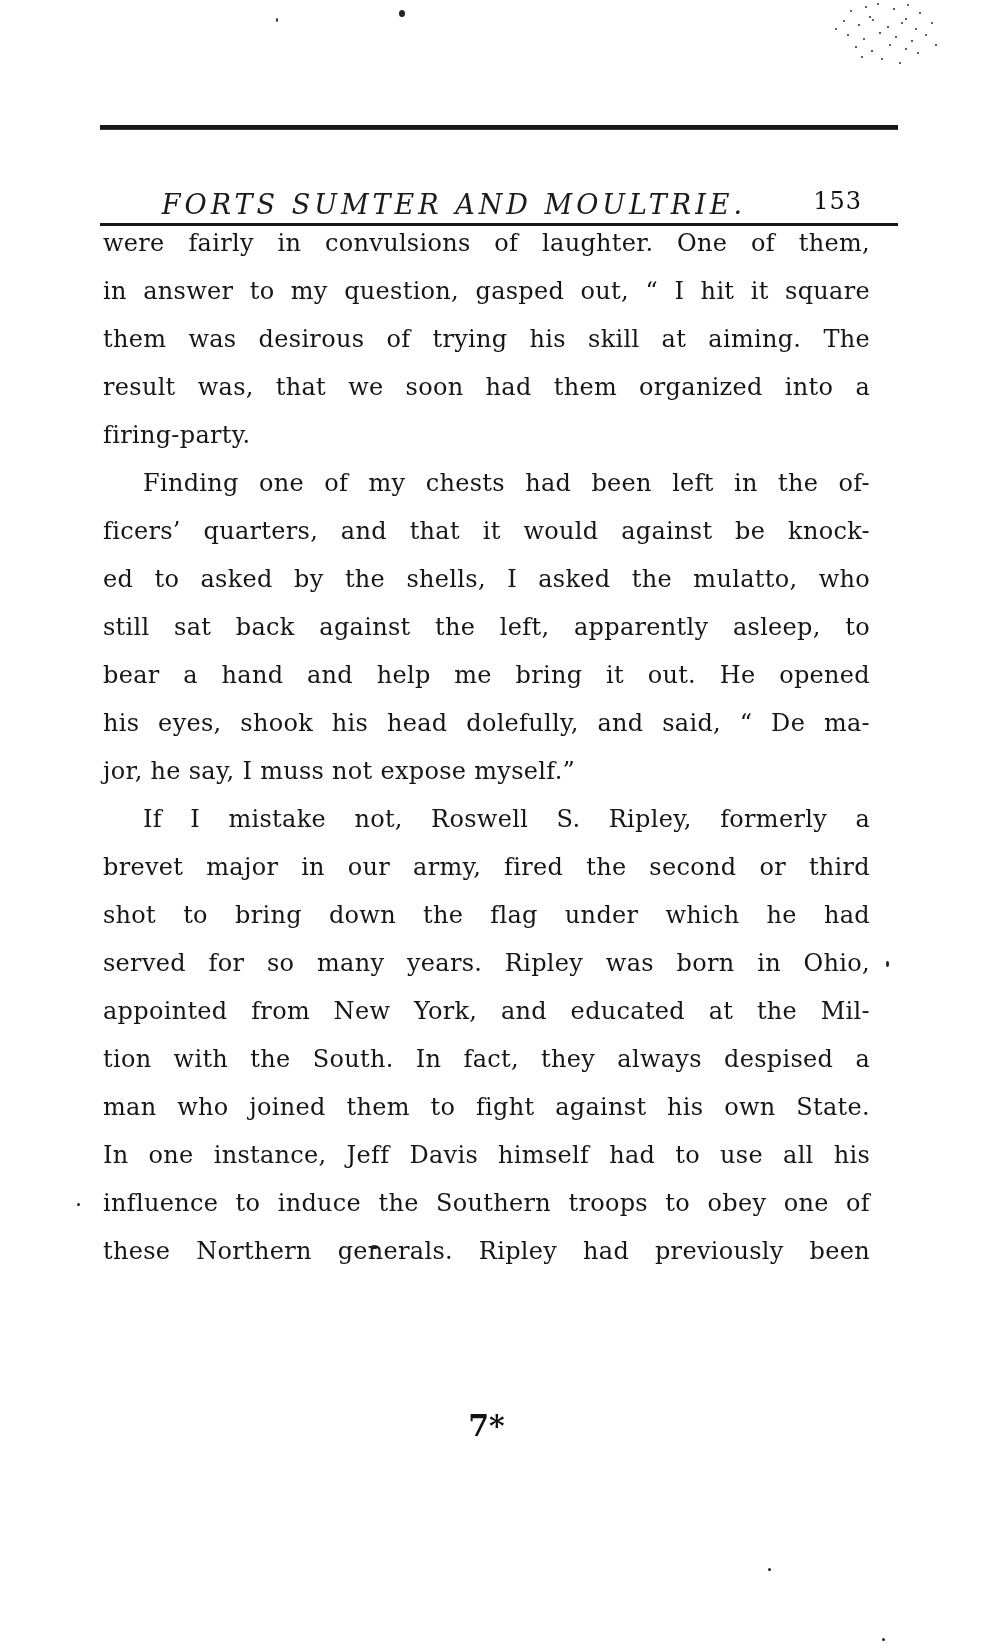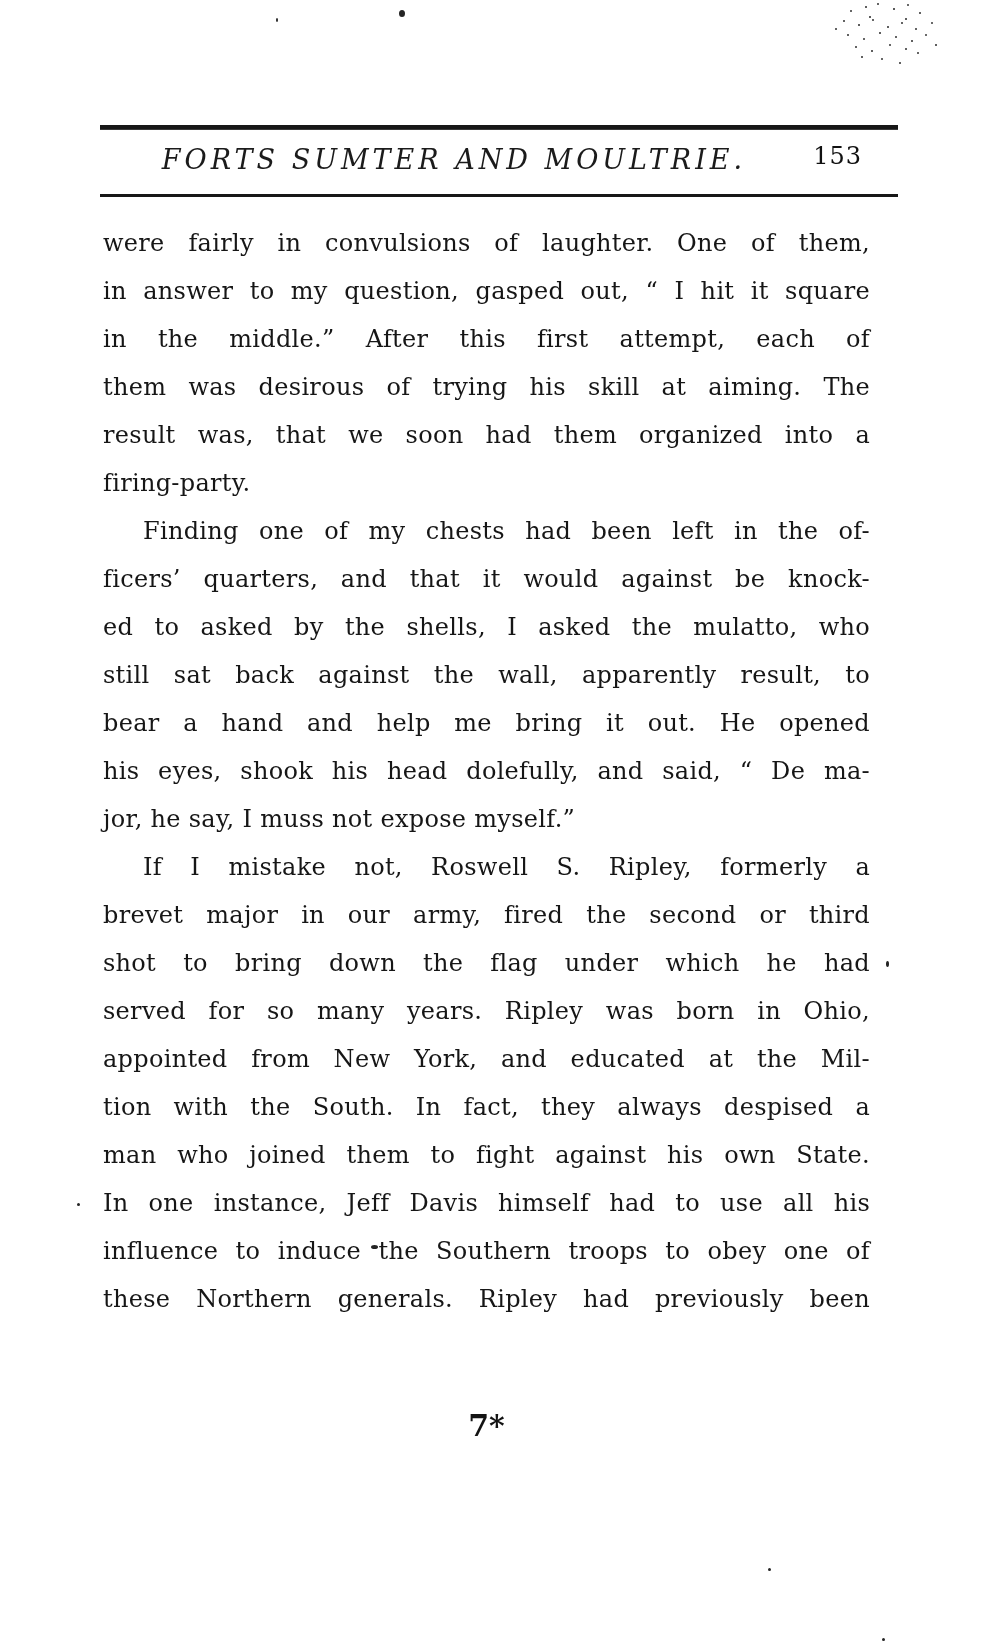--- a/index.html
+++ b/index.html
@@ -24,21 +24,22 @@
     top: 125px;
     width: 798px;
   }
   .rule-top {
     height: 4px;
     background: #171717;
     border-bottom: 1px solid #3a3a3a;
   }
   .header-row {
     position: relative;
-    height: 64px;
+    height: 48px;
+    margin-top: 45px;
   }
   .header-title {
     position: absolute;
     left: 0;
     right: 90px;
     top: 14px;
     text-align: center;
     font-style: italic;
     font-size: 27px;
     letter-spacing: 4px;
@@ -137,28 +138,27 @@
     <div class="header-row">
       <div class="header-title">FORTS SUMTER AND MOULTRIE.</div>
       <div class="header-pagenum">153</div>
     </div>
     <div class="rule-bottom"></div>
   </div>
 
   <div class="body-text">
       <div class="line">were fairly in convulsions of laughter.  One of them,</div>
       <div class="line">in answer to my question, gasped out, “ I hit it square</div>
-      <div class="line">in the middle.”   After this first attempt, each of</div>
       <div class="line">them was desirous of trying his skill at aiming.  The</div>
       <div class="line">result was, that we soon had them organized into a</div>
       <div class="line rag">firing-party.</div>
       <div class="line indent">Finding one of my chests had been left in the of-</div>
       <div class="line">ficers’ quarters, and that it would against be knock-</div>
       <div class="line">ed to asked by the shells, I asked the mulatto, who</div>
-      <div class="line">still sat back against the wall, apparently result, to</div>
+      <div class="line">still sat back against the left, apparently asleep, to</div>
       <div class="line">bear a hand and help me bring it out.  He opened</div>
       <div class="line">his eyes, shook his head dolefully, and said, “ De ma-</div>
       <div class="line rag">jor, he say, I muss not expose myself.”</div>
       <div class="line indent">If I mistake not, Roswell S. Ripley, formerly a</div>
       <div class="line">brevet major in our army, fired the second or third</div>
       <div class="line">shot to bring down the flag under which he had</div>
       <div class="line">served for so many years.  Ripley was born in Ohio,</div>
       <div class="line">appointed from New York, and educated at the Mil-</div>
       <div class="line">tion with the South.  In fact, they always despised a</div>
       <div class="line">man who joined them to fight against his own State.</div>

